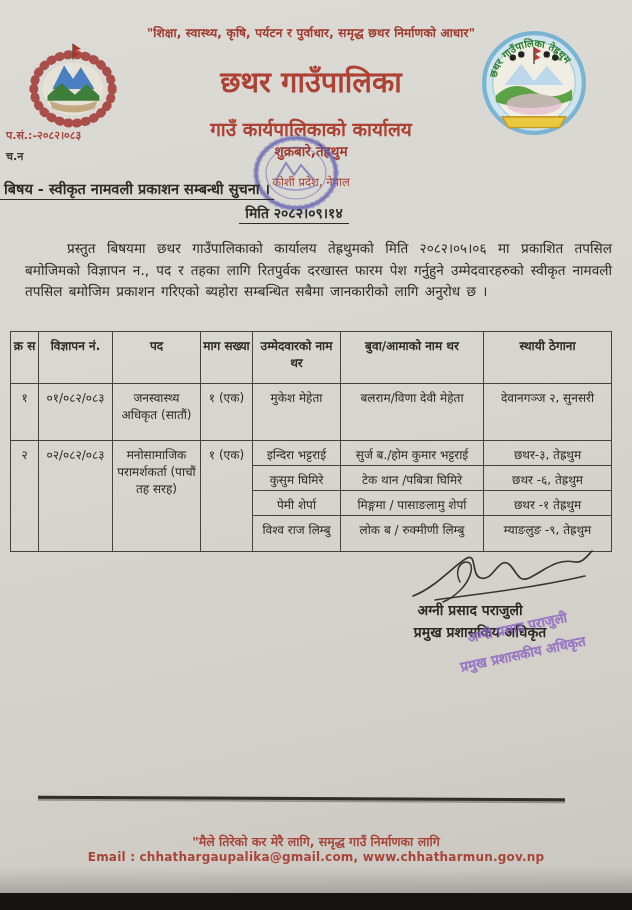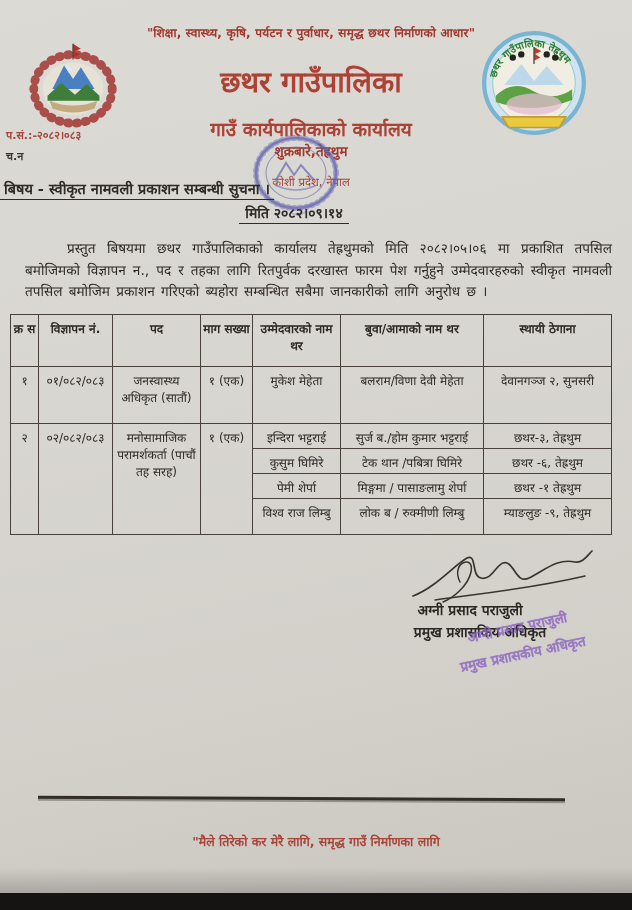--- a/index.html
+++ b/index.html
@@ -42,21 +42,21 @@
   .date-line { position:absolute; left:0; right:44px; top:203px; text-align:center;
     color:#2e2a26; font-size:14px; font-weight:bold; }
   .date-line span { border-bottom:1.5px solid #2e2a26; padding:0 6px 2px; }
 
   
   .body-par { position:absolute; left:25px; right:20px; top:238px;
     color:#2e2a26; font-size:13.6px; line-height:21.5px; text-align:justify;
     text-indent:42px; font-weight:500; word-spacing:2px; }
 
   
-  table.cand { position:absolute; left:10px; top:314px; width:601px;
+  table.cand { position:absolute; left:10px; top:331px; width:601px;
     border-collapse:collapse; table-layout:fixed;border-radius:9px; }
   table.cand th, table.cand td {
     border:1.6px solid #47413a; color:#2e2a26;
     font-size:12px; text-align:center; vertical-align:top; padding:5px 2px 2px;
   }
   table.cand th { font-weight:bold; height:52px; }
   tr.r1 td { height:57px; }
   tr.sub td { height:24px; }
   tr.sub-last td { height:36px; }
   td.mid { vertical-align:top; }
@@ -231,17 +231,18 @@
       <div class="sig-name">अग्नी प्रसाद पराजुली</div>
       <div class="sig-title">प्रमुख प्रशासकिय अधिकृत</div>
       <div class="stamp-text">
         <div class="l1">अग्नी प्रसाद पराजुली</div>
         <div class="l2">प्रमुख प्रशासकीय अधिकृत</div>
       </div>
     </div>
 
     <div class="foot-rule"></div>
     <div class="foot-slogan">"मैले तिरेको कर मेरै लागि, समृद्ध गाउँ निर्माणका लागि</div>
+    <div class="foot-contact">Email : chhathargaupalika@gmail.com, www.chhatharmun.gov.np</div>
 
     <div class="bottom-shade"></div>
     <div class="bottom-bar"></div>
   </div>
 </div>
 
 </body></html>

